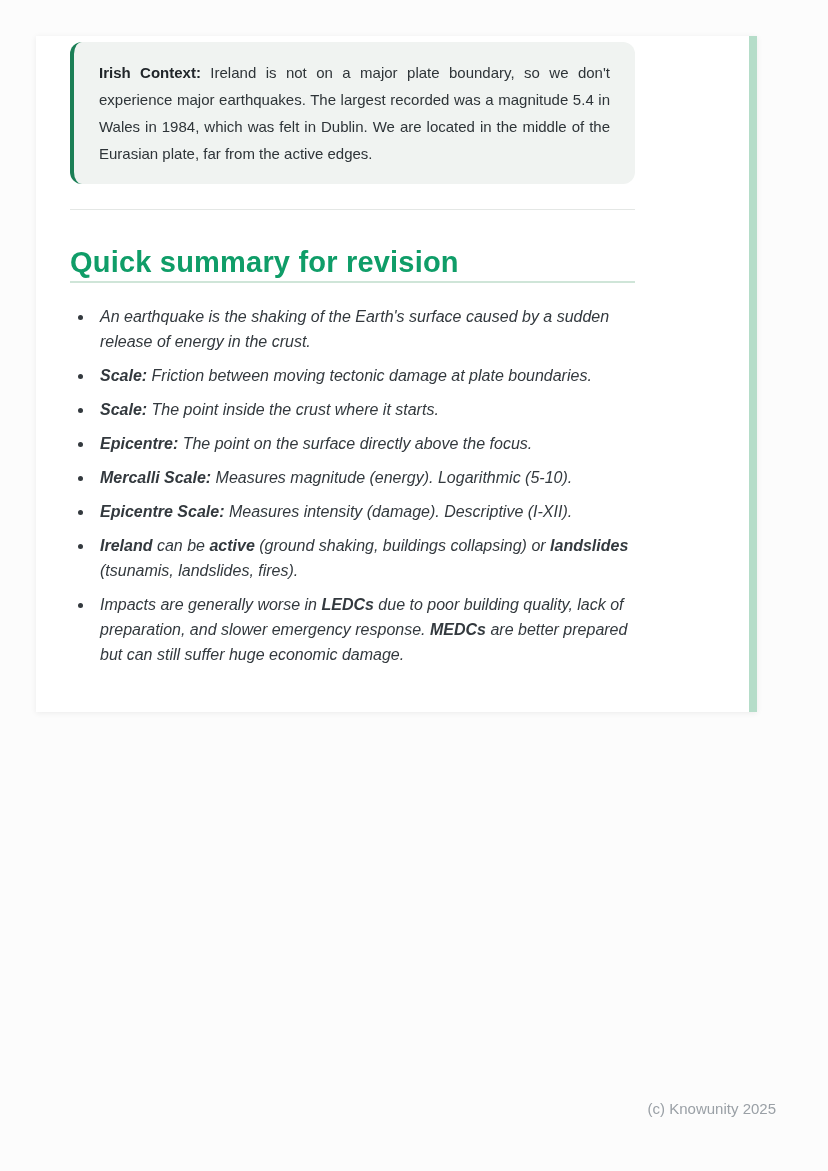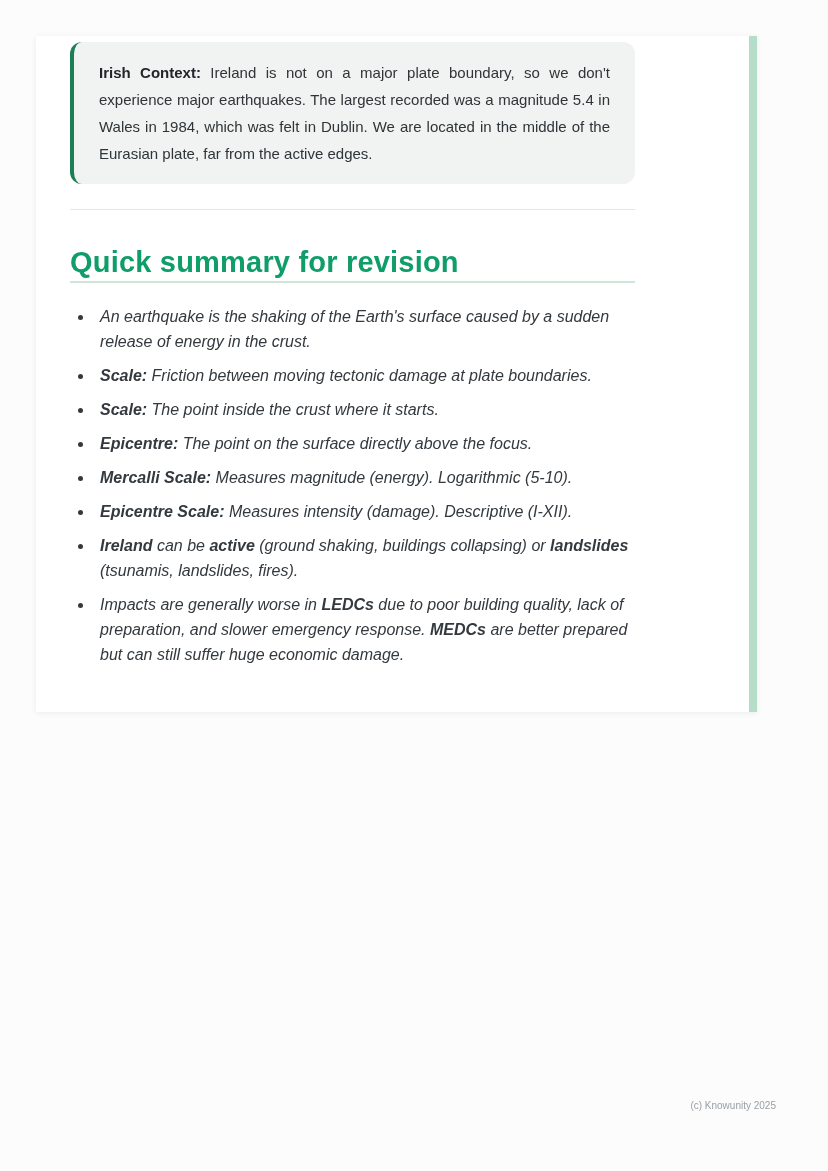--- a/index.html
+++ b/index.html
@@ -74,21 +74,21 @@
     font-style: italic;
   }
   .summary-list li {
     margin-bottom: 9px;
     padding-left: 6px;
   }
   .footer {
     position: absolute;
     right: 52px;
     top: 1100px;
-    font-size: 10px;
+    font-size: 15px;
     color: #9aa0a6;
   }
 </style>
 </head>
 <body>
 
 <div class="sheet">
   <div class="content">
 
     <div class="callout">

